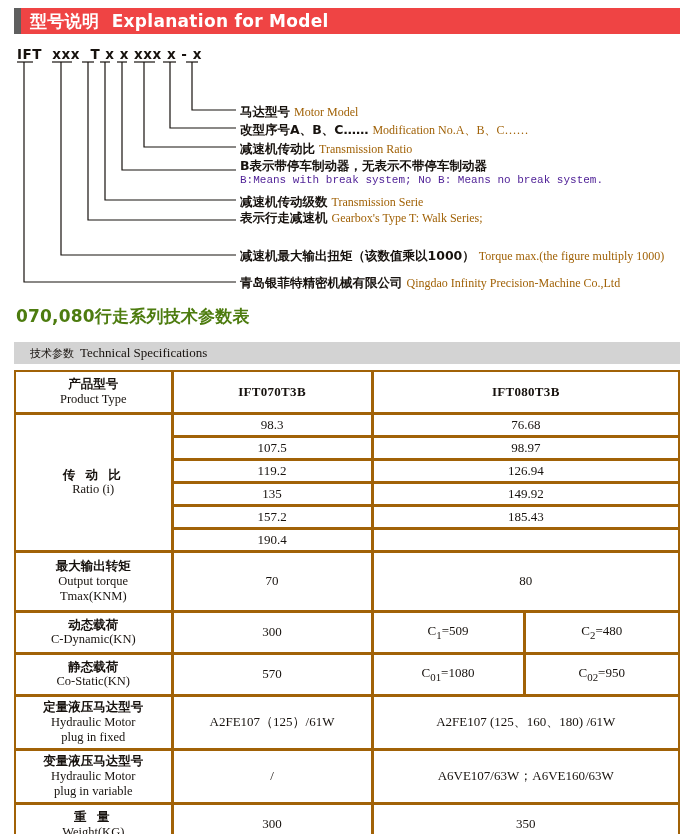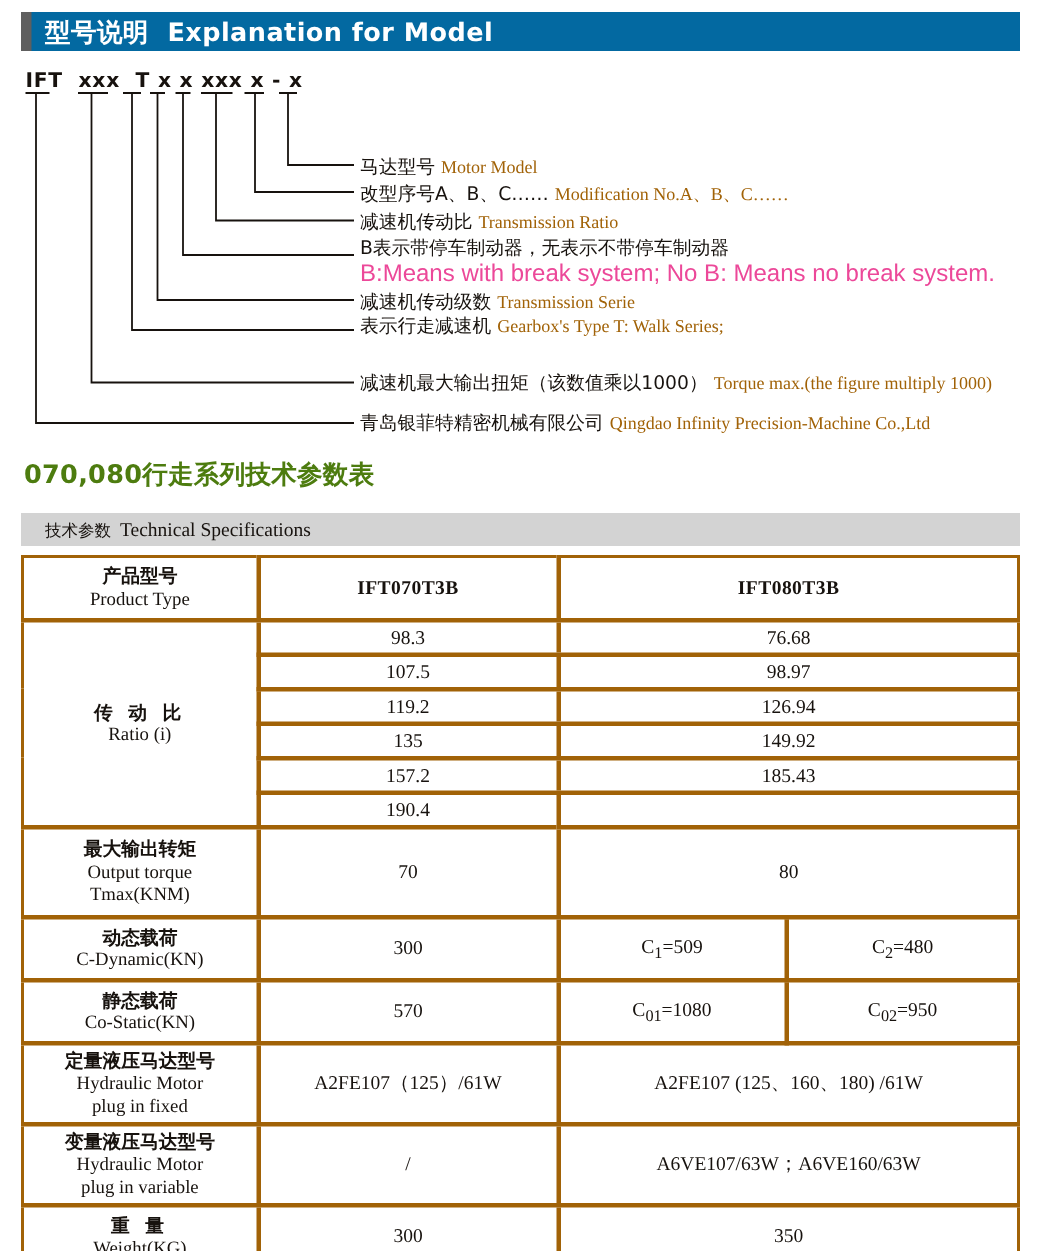--- a/index.html
+++ b/index.html
@@ -13,21 +13,21 @@
     font-family: "Liberation Serif", "DejaVu Serif", serif;
     color: #1a1410;
     overflow: hidden;
   }
 
   
   .section-bar {
     position: absolute;
     left: 14px; top: 8px;
     width: 666px; height: 26px;
-    background: #0369a1;
+    background: #ef4444;
     display: flex; align-items: center;
   }
   .section-bar .accent {
     position: absolute; left: 0; top: 0;
     width: 7px; height: 100%;
     background: #5f5f5f;
   }
   .section-bar .bar-text {
     padding-left: 16px;
     color: #ffffff;
@@ -56,34 +56,34 @@
   }
   .diagram svg { position: absolute; left: 0; top: 0; }
 
   .lbl {
     position: absolute;
     white-space: nowrap;
     line-height: 1.18;
   }
   .lbl .cn {
     font-family: "DejaVu Sans", "Liberation Sans", sans-serif;
-    font-weight: normal;
+    font-weight: bold;
     font-size: 12.5px;
     color: #17120e;
   }
   .lbl .en {
     font-family: "Liberation Serif", serif;
     font-size: 12px;
     color: #a16207;
   }
   .lbl .sub {
     display: block;
-    font-family: Liberation Sans, sans-serif;
-    font-size: 16px;
-    color: #ec4899;
+    font-family: Liberation Mono, monospace;
+    font-size: 11px;
+    color: #4c1d95;
     margin-top: -1px;
   }
 
   
   .table-title {
     position: absolute;
     left: 16px; top: 305px;
     font-family: "DejaVu Sans", "Liberation Sans", sans-serif;
     font-weight: bold;
     font-size: 17px;

